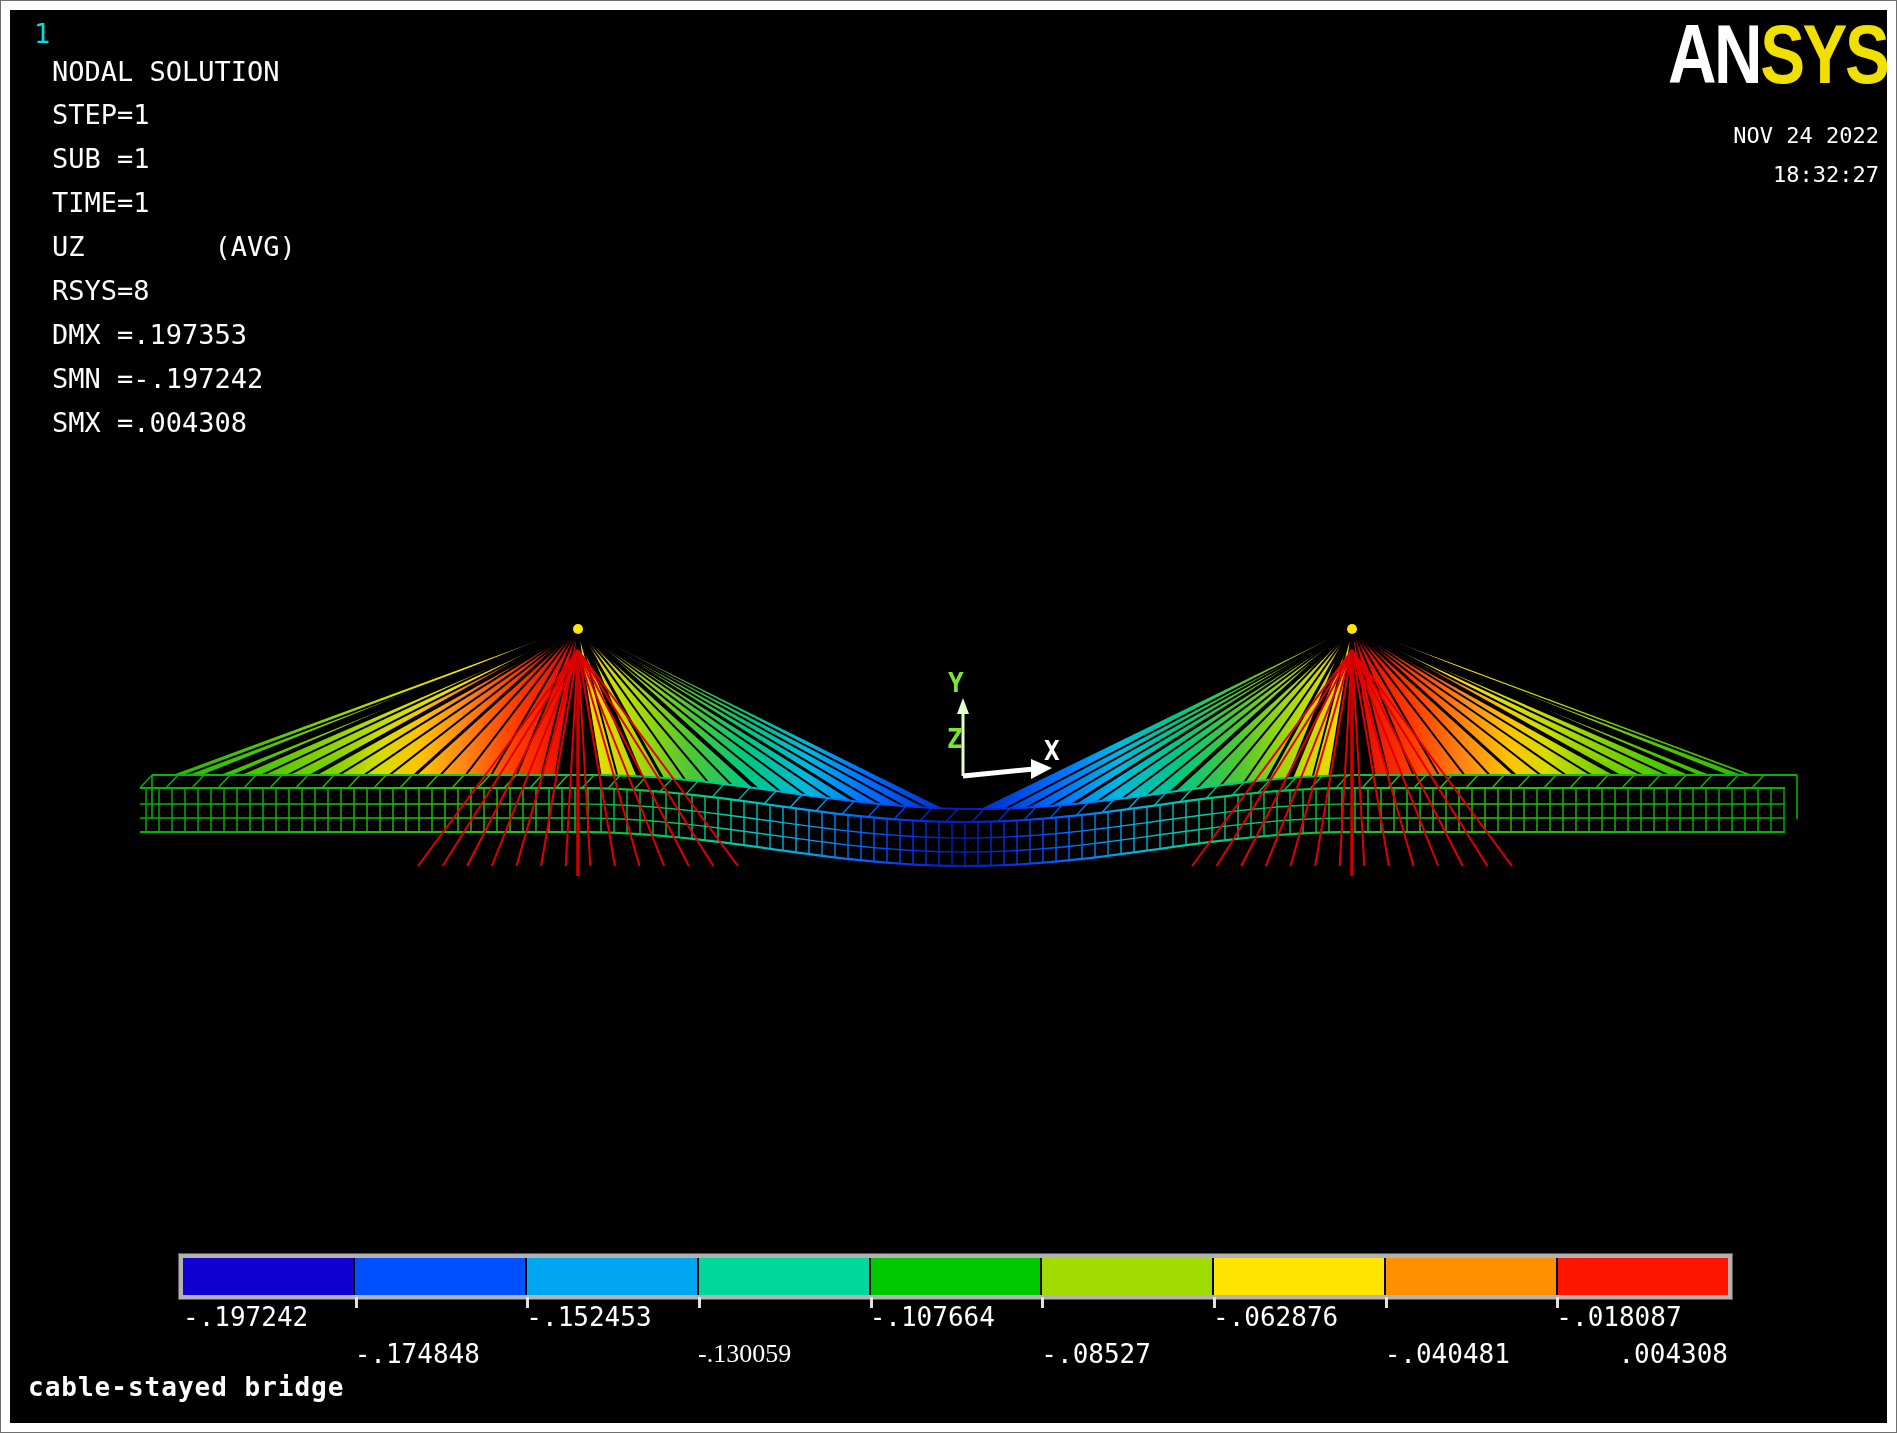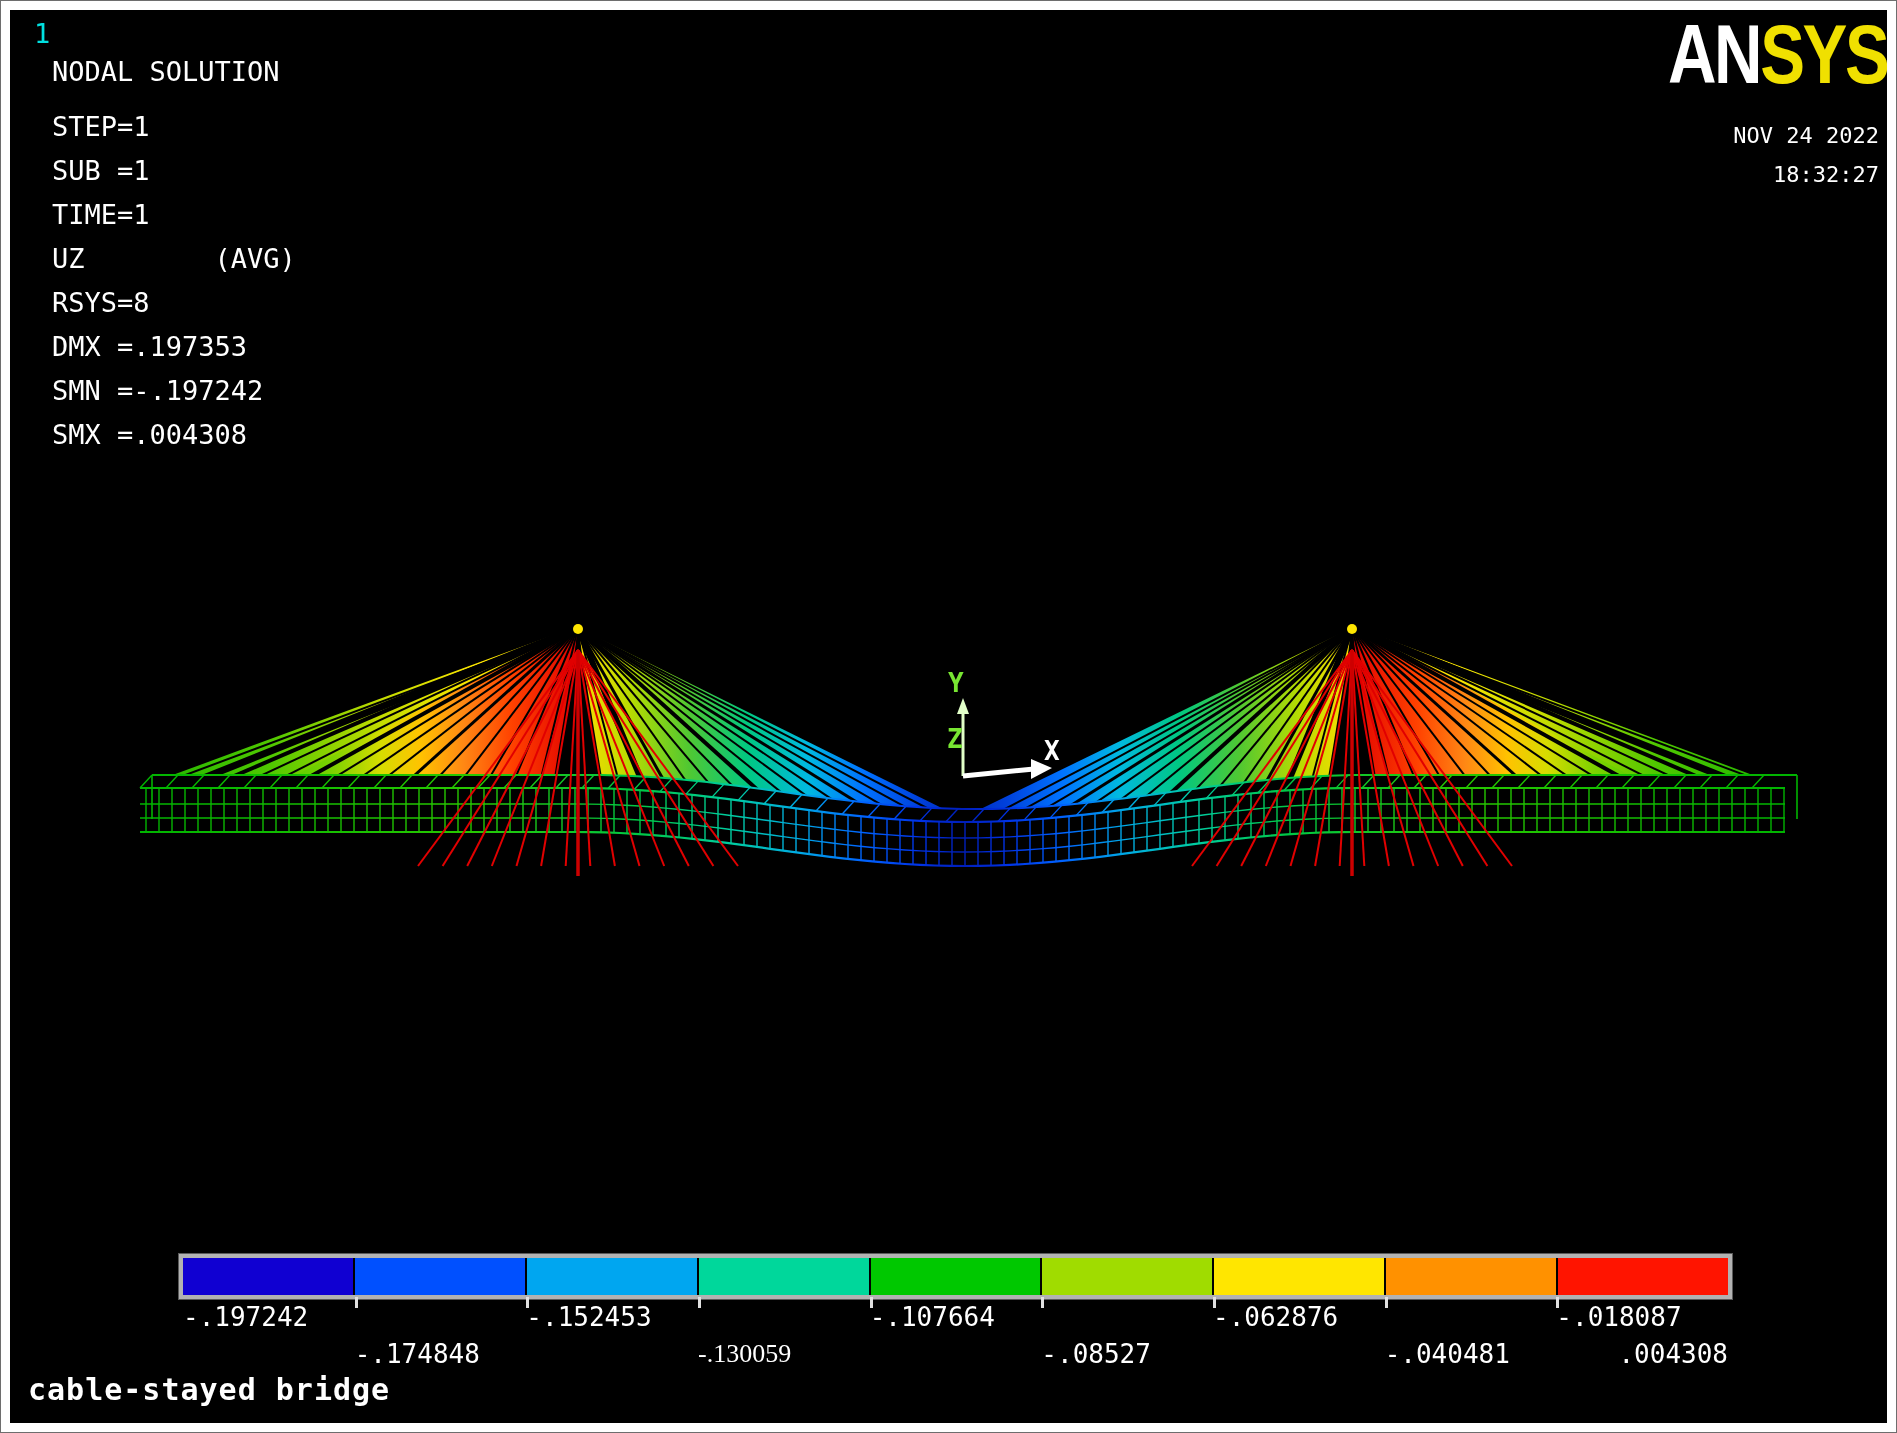--- a/index.html
+++ b/index.html
@@ -4,37 +4,37 @@
 <style>
   *{margin:0;padding:0;box-sizing:border-box}
   html,body{width:1897px;height:1433px;background:#fff;overflow:hidden}
   body{position:relative;font-family:"DejaVu Sans Mono",monospace}
   .canvas{position:absolute;inset:2px;background:#000;z-index:0}
   #scene{position:absolute;left:0;top:0;z-index:1}
   #scene text{font:bold 26px "DejaVu Sans Mono",monospace}
   .hud{position:absolute;z-index:10;color:#fff}
   #win-id{left:34px;top:18px;font-size:27px;color:#00e0e0}
   #header{left:52px;top:56px;font-size:27px}
-  #header .title{margin-bottom:18px;white-space:pre}
+  #header .title{margin-bottom:6px;white-space:pre}
   #header .line{line-height:44px;white-space:pre}
   #logo{right:10px;top:12px;font-family:"Liberation Sans",sans-serif;font-weight:bold;
         font-size:84px;letter-spacing:-3px;line-height:1;transform:scaleX(.8);transform-origin:100% 0}
   #logo .w{color:#ffffff}
   #logo .y{color:#f0e000}
   #datetime{right:18px;top:116px;font-size:22px;line-height:39px;text-align:right}
   #legend-frame{left:179px;top:1254px;width:1553px;height:45px;border:4px solid #b2b2b2;
                 display:flex;box-shadow:0 0 0 1px #5a5a5a}
   .seg{flex:1}
   .seg + .seg{border-left:2px solid #000}
   #legend-labels{left:183px;top:1300px;width:1545px;height:74px;font-size:26px}
   .lval{position:absolute;white-space:nowrap}
   .r0{top:2px}
   .r1{top:39px}
   .tick{position:absolute;top:-3px;width:3px;height:11px;background:#e0e0e0}
-  #caption{left:28px;top:1372px;font-size:30px;font-weight:bold;letter-spacing:1px}
+  #caption{left:28px;top:1372px;font-size:26px;font-weight:bold;letter-spacing:1px}
   .frame{position:absolute;inset:1px;border:9px solid #fff;z-index:40;pointer-events:none}
   .edge{position:absolute;inset:0;border:1px solid #6e6e6e;z-index:41;pointer-events:none}
 </style>
 </head>
 <body>
 
 <div class="canvas"></div>
 
 <svg id="scene" width="1897" height="1433" viewBox="0 0 1897 1433">
   <defs>

